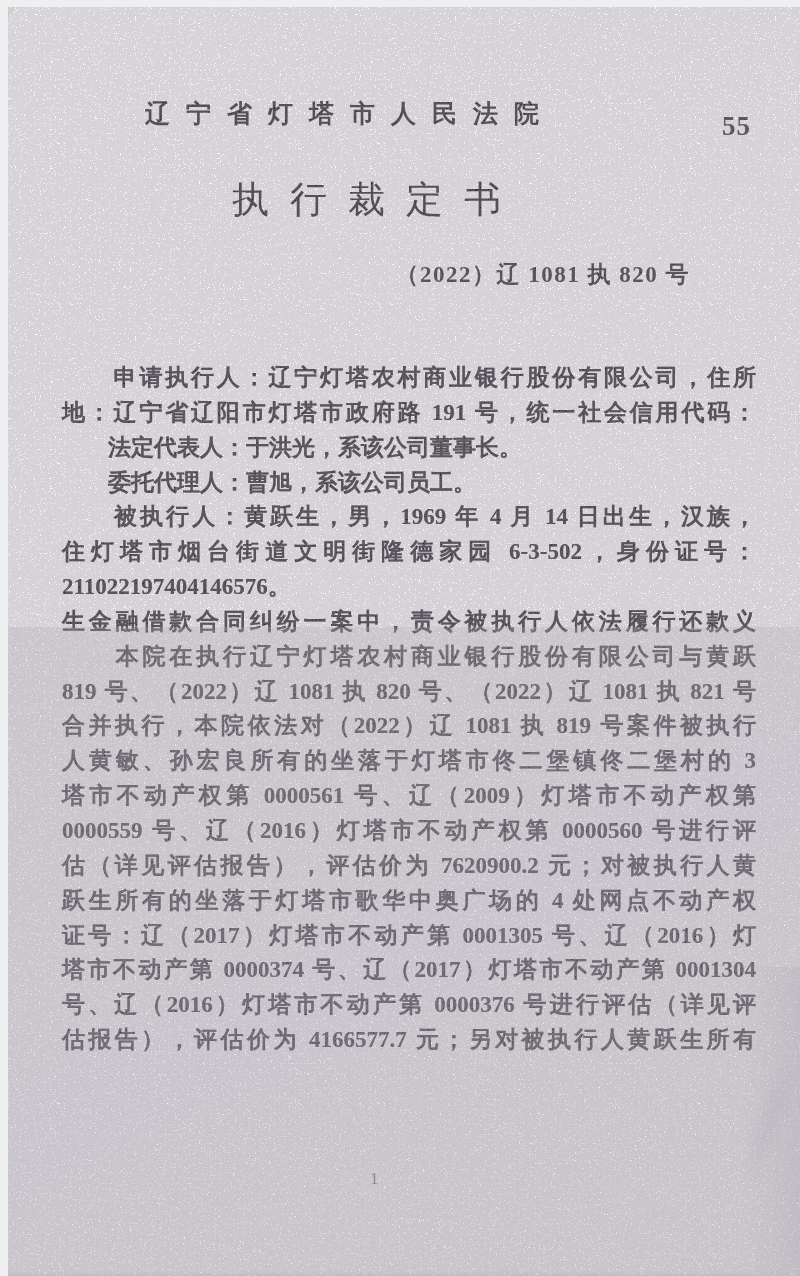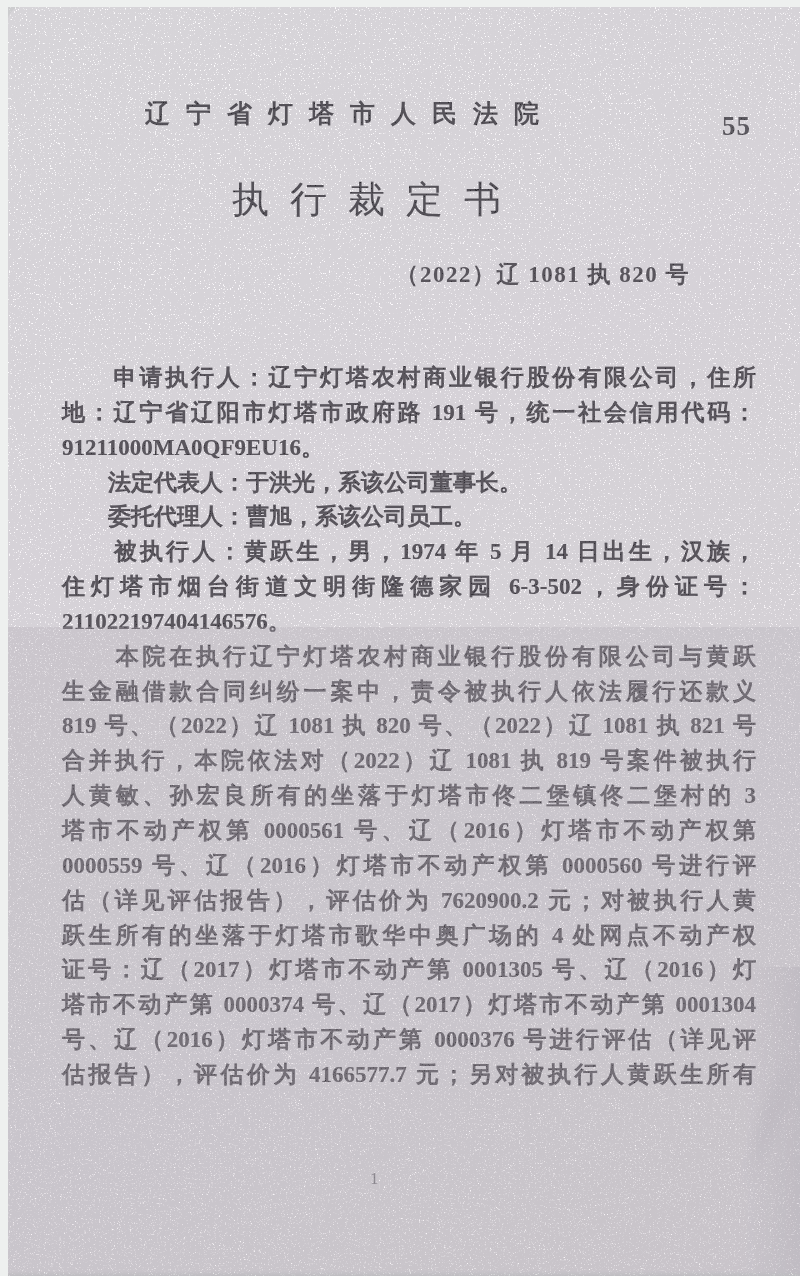--- a/index.html
+++ b/index.html
@@ -82,32 +82,31 @@
 
   <div class="court-name">辽宁省灯塔市人民法院</div>
 
   <div class="doc-title">执行裁定书</div>
 
   <div class="case-number">（2022）辽 1081 执 820 号</div>
 
   <div class="doc-body">
       <div class="bline">　　申请执行人：辽宁灯塔农村商业银行股份有限公司，住所</div>
       <div class="bline">地：辽宁省辽阳市灯塔市政府路 191 号，统一社会信用代码：</div>
-      <div class="bline pend">91211000MA0QF9EU16。</div>
       <div class="bline pend">　　法定代表人：于洪光，系该公司董事长。</div>
       <div class="bline pend">　　委托代理人：曹旭，系该公司员工。</div>
-      <div class="bline">　　被执行人：黄跃生，男，1974 年 5 月 14 日出生，汉族，</div>
+      <div class="bline">　　被执行人：黄跃生，男，1969 年 4 月 14 日出生，汉族，</div>
       <div class="bline">住灯塔市烟台街道文明街隆德家园 6-3-502，身份证号：</div>
       <div class="bline pend">211022197404146576。</div>
+      <div class="bline">生金融借款合同纠纷一案中，责令被执行人依法履行还款义</div>
       <div class="bline">　　本院在执行辽宁灯塔农村商业银行股份有限公司与黄跃</div>
-      <div class="bline">生金融借款合同纠纷一案中，责令被执行人依法履行还款义</div>
       <div class="bline">819 号、（2022）辽 1081 执 820 号、（2022）辽 1081 执 821 号</div>
       <div class="bline">合并执行，本院依法对（2022）辽 1081 执 819 号案件被执行</div>
       <div class="bline">人黄敏、孙宏良所有的坐落于灯塔市佟二堡镇佟二堡村的 3</div>
-      <div class="bline">塔市不动产权第 0000561 号、辽（2016）灯塔市不动产权第</div>
+      <div class="bline">塔市不动产权第 0000561 号、辽（2009）灯塔市不动产权第</div>
       <div class="bline">0000559 号、辽（2016）灯塔市不动产权第 0000560 号进行评</div>
       <div class="bline">估（详见评估报告），评估价为 7620900.2 元；对被执行人黄</div>
       <div class="bline">跃生所有的坐落于灯塔市歌华中奥广场的 4 处网点不动产权</div>
       <div class="bline">证号：辽（2017）灯塔市不动产第 0001305 号、辽（2016）灯</div>
       <div class="bline">塔市不动产第 0000374 号、辽（2017）灯塔市不动产第 0001304</div>
       <div class="bline">号、辽（2016）灯塔市不动产第 0000376 号进行评估（详见评</div>
       <div class="bline">估报告），评估价为 4166577.7 元；另对被执行人黄跃生所有</div>
     </div>
 
   <div class="footer-mark">1</div>

